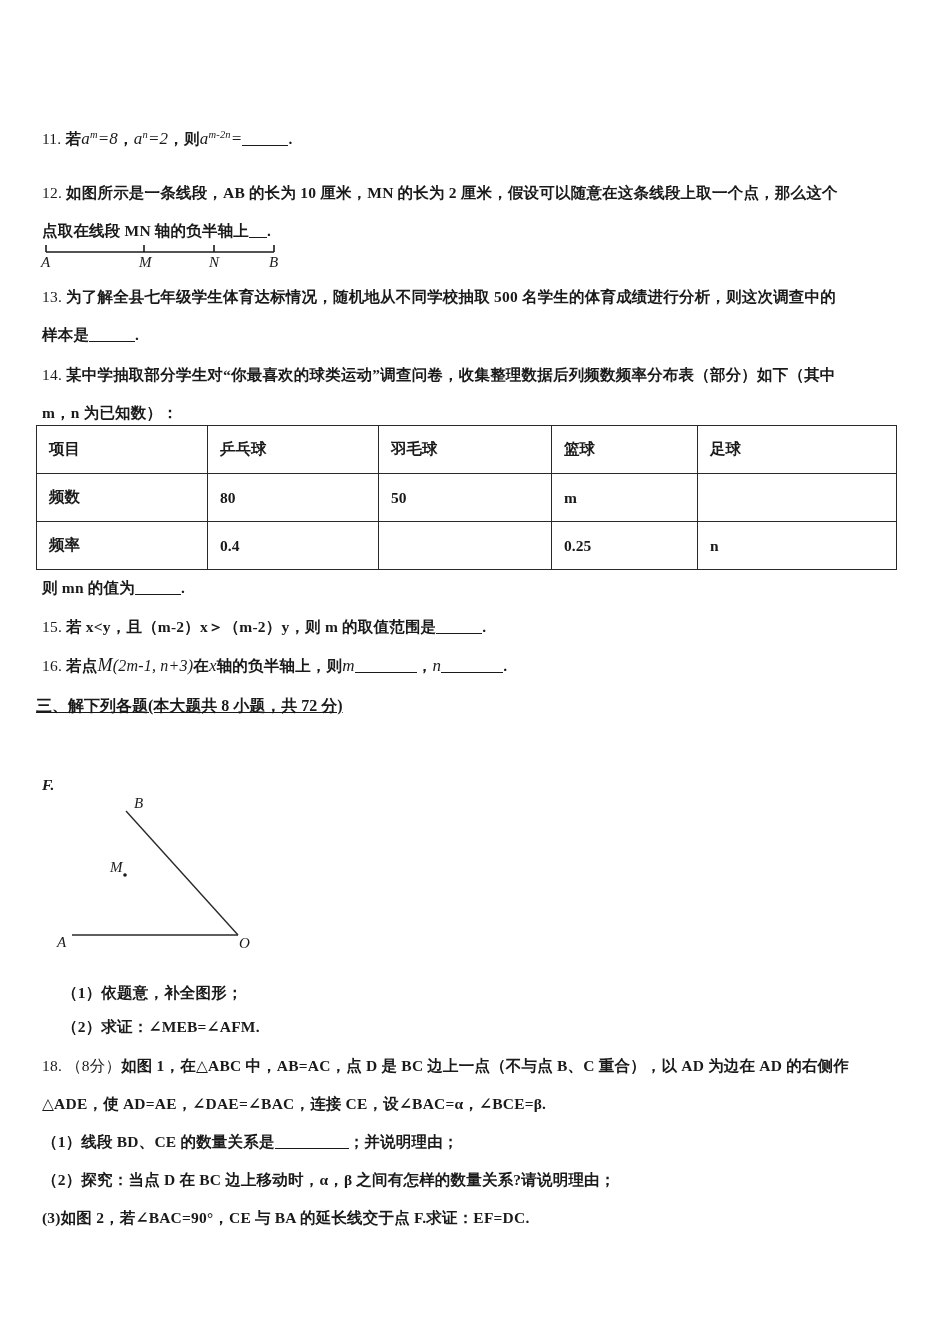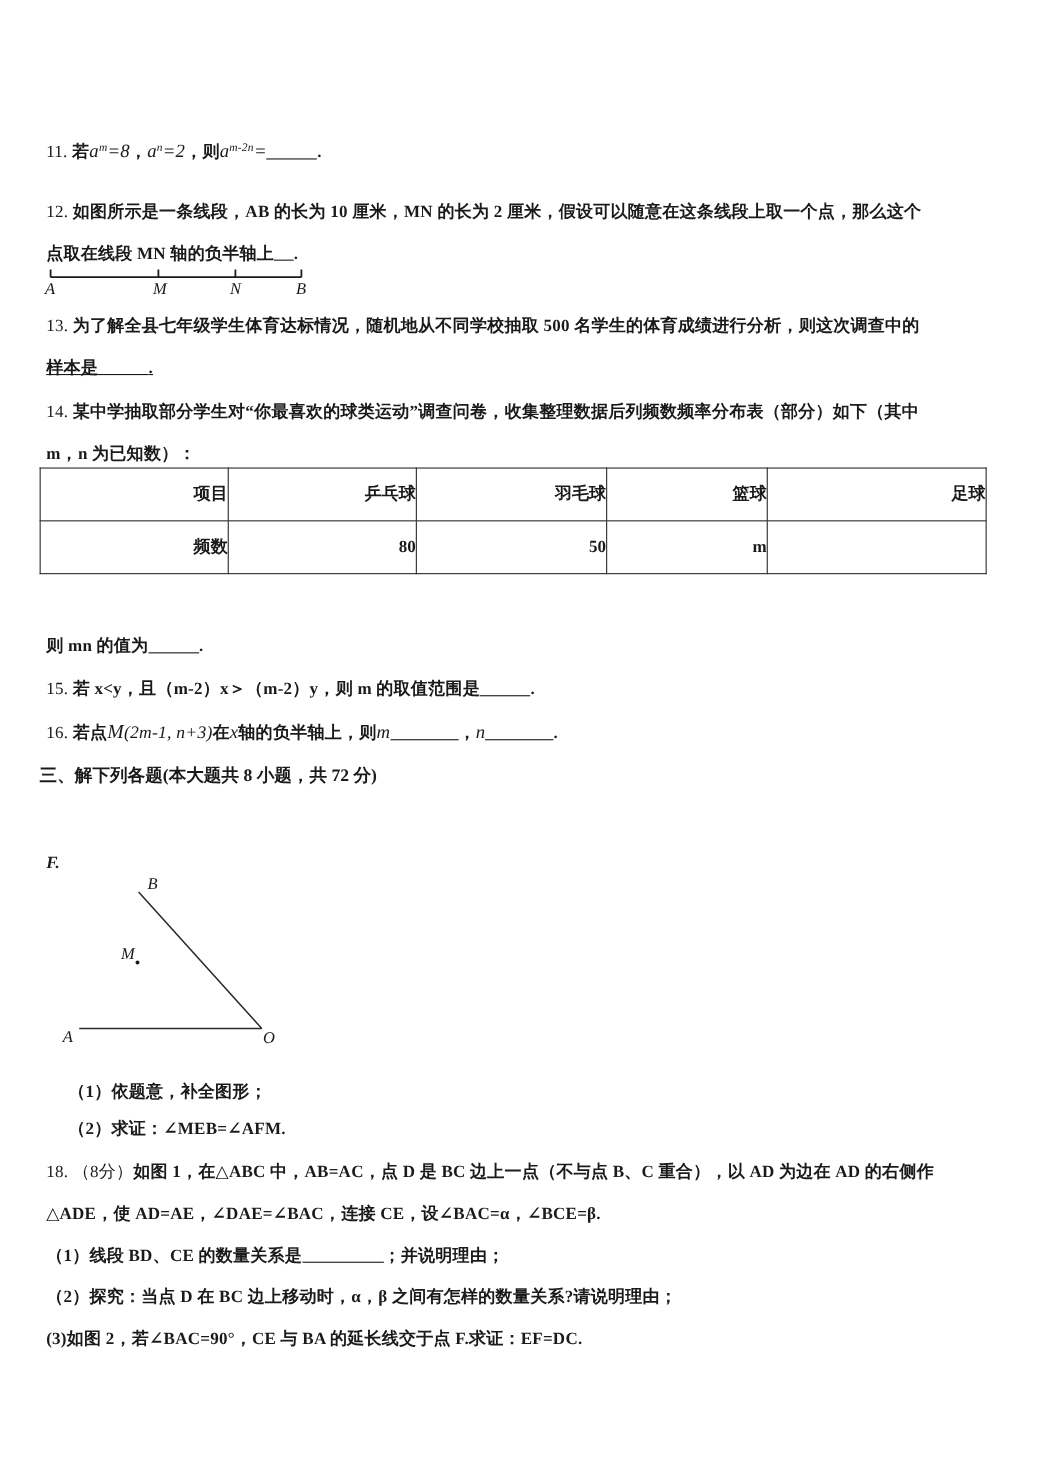--- a/index.html
+++ b/index.html
@@ -59,21 +59,21 @@
   
   #q11 { left: 42px; top: 100px; }
 
   
   #q12l1 { left: 42px; top: 158px; }
   #q12l2 { left: 42px; top: 196px; }
   #seg12 { position:absolute; left: 40px; top: 228px; width: 240px; height: 26px; }
 
   
   #q13l1 { left: 42px; top: 262px; }
-  #q13l2 { left: 42px; top: 300px; text-decoration: underline; }
+  #q13l2 { left: 42px; top: 300px; }
 
   
   #q14l1 { left: 42px; top: 340px; }
   #q14l2 { left: 42px; top: 378px; }
 
   
   table.freq {
     position: absolute;
     left: 36px;
     top: 409px;
@@ -82,38 +82,38 @@
     table-layout: fixed;
     font-size: 15.5px;
     font-weight: 700;
   }
   table.freq td {
     border: 1.4px solid #2a2a2a;
     height: 47px;
     padding: 0 0 0 12px;
     vertical-align: middle;
     font-family: "Liberation Serif", serif;
-    text-align: right;
   }
   table.freq td.v { font-family: "Liberation Serif", serif; }
 
   #q14l3 { left: 42px; top: 553px; }
 
   
   #q15 { left: 42px; top: 592px; }
   #q16 { left: 42px; top: 630px; }
 
   
   .sec {
     position: absolute;
     left: 36px;
     font-size: 16px;
     font-weight: 700;
     line-height: 28px;
     white-space: nowrap;
+    text-decoration: underline;
   }
   #sec3 { top: 676px; }
 
   
   #q17l1 { left: 42px; top: 712px; }
   #q17l2 { left: 42px; top: 750px; }
   #fig17 { position: absolute; left: 40px; top: 778px; width: 270px; height: 175px; }
   #q17a { left: 62px; top: 958px; }
   #q17b { left: 62px; top: 992px; }
 
@@ -196,20 +196,27 @@
         <td>篮球</td>
         <td>足球</td>
       </tr>
       <tr>
         <td>频数</td>
         <td class="v">80</td>
         <td class="v">50</td>
         <td class="v">m</td>
         <td class="v"></td>
       </tr>
+      <tr>
+        <td>频率</td>
+        <td class="v">0.4</td>
+        <td class="v"></td>
+        <td class="v">0.25</td>
+        <td class="v">n</td>
+      </tr>
     </tbody>
   </table>
 
   <div class="q" id="q14l3">
     <span>则 mn 的值为</span><span class="u4"></span><span>.</span>
   </div>
 
   <div class="q" id="q15">
     <span class="num">15.</span>
     <span>若 x&lt;y，且（m-2）x＞（m-2）y，则 m 的取值范围是</span><span class="u4"></span><span>.</span>

